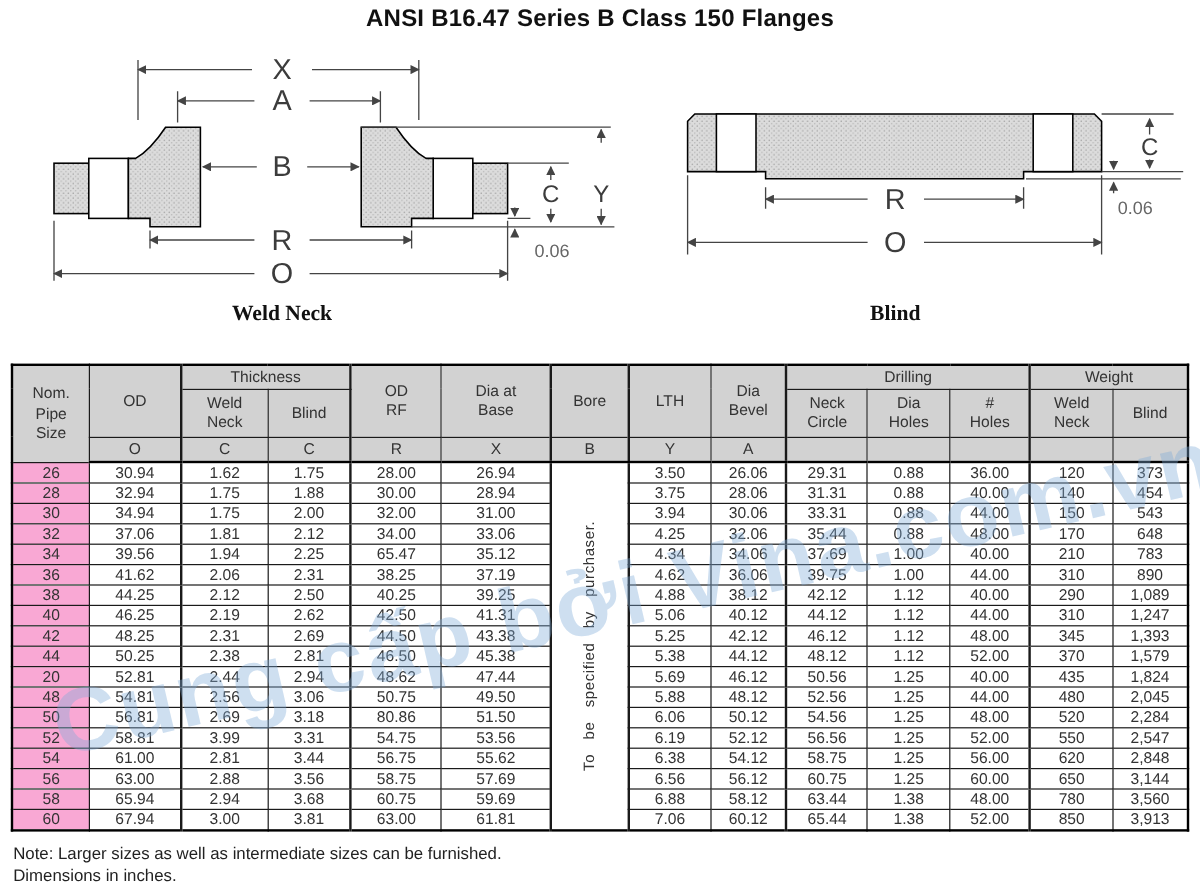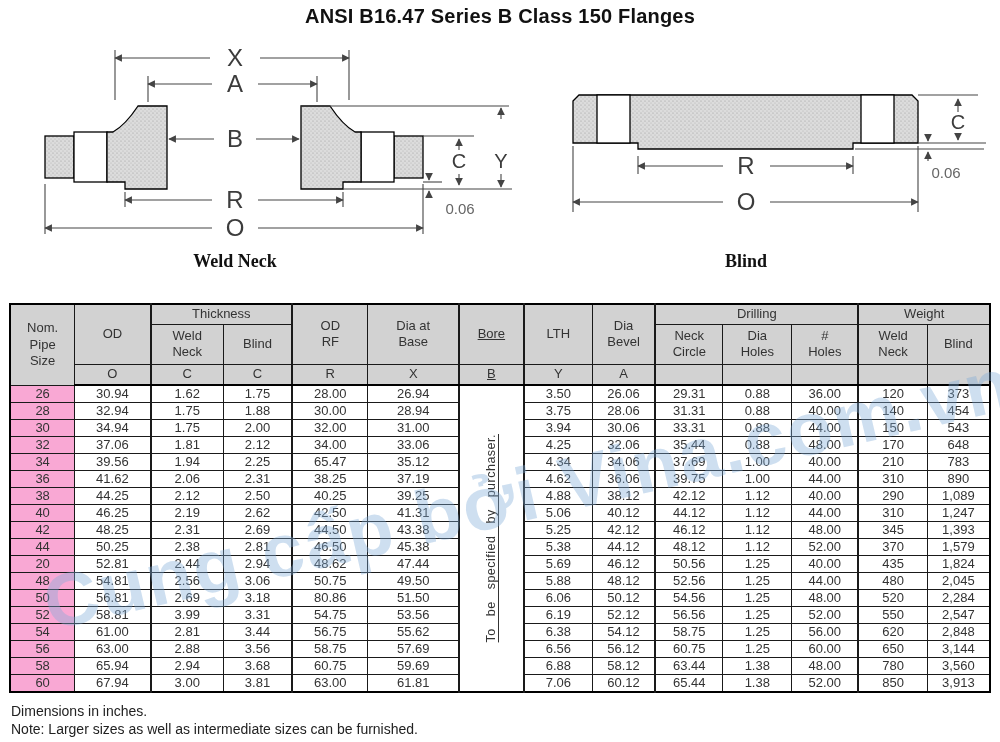--- a/index.html
+++ b/index.html
@@ -18,21 +18,21 @@
       border:1px solid #1a1a1a; text-align:center; vertical-align:middle;
       color:#333; font-size:13px; font-weight:normal; padding:0;
       overflow:hidden; }
   .flange-table thead th { background:#d2d2d2; white-space:pre-line; line-height:1.25; }
   .flange-table tr.h-group th { height:20px; }
   .flange-table tr.h-name th { height:40px; }
   .flange-table tr.h-letter th { height:21px; border-bottom:2px solid #000; }
   .flange-table tbody td { background:#fff; height:16px; line-height:16px; white-space:nowrap; }
   .flange-table tbody td.size-col { background:#f9a8d4; }
   .flange-table .thick-l { border-left-width:2px; }
-  .flange-table .thick-r { border-right-width:2px;text-decoration:underline; }
+  .flange-table .thick-r { border-right-width:2px; }
   .flange-table td.bore-cell { background:#fff; vertical-align:middle; }
   .vertical-text { writing-mode:vertical-rl; transform:rotate(180deg); margin:0 auto;
                    font-size:12.5px; color:#333; word-spacing:8px; letter-spacing:0.5px; }
 
   .notes { position:absolute; top:702px; left:11px; font-size:14px; color:#222; line-height:1.3; }
 
   .watermark { position:absolute; left:45px; top:562px; width:940px;
                transform:rotate(-13deg); transform-origin:left center;
                font-size:75px; font-weight:bold; letter-spacing:2px;
                color:rgba(125,172,215,0.38); white-space:nowrap;
@@ -505,18 +505,18 @@
             <td>1.38</td>
             <td>52.00</td>
             <td class="thick-l">850</td>
             <td>3,913</td>
           </tr>
         </tbody>
     </table>
   </div>
 
   <div class="notes">
+    <div>Note: Larger sizes as well as intermediate sizes can be furnished.</div>
     <div>Dimensions in inches.</div>
-    <div>Note: Larger sizes as well as intermediate sizes can be furnished.</div>
   </div>
 
   <div class="watermark">Cung cấp bởi Vina.com.vn</div>
 </div>
 
 </body></html>

